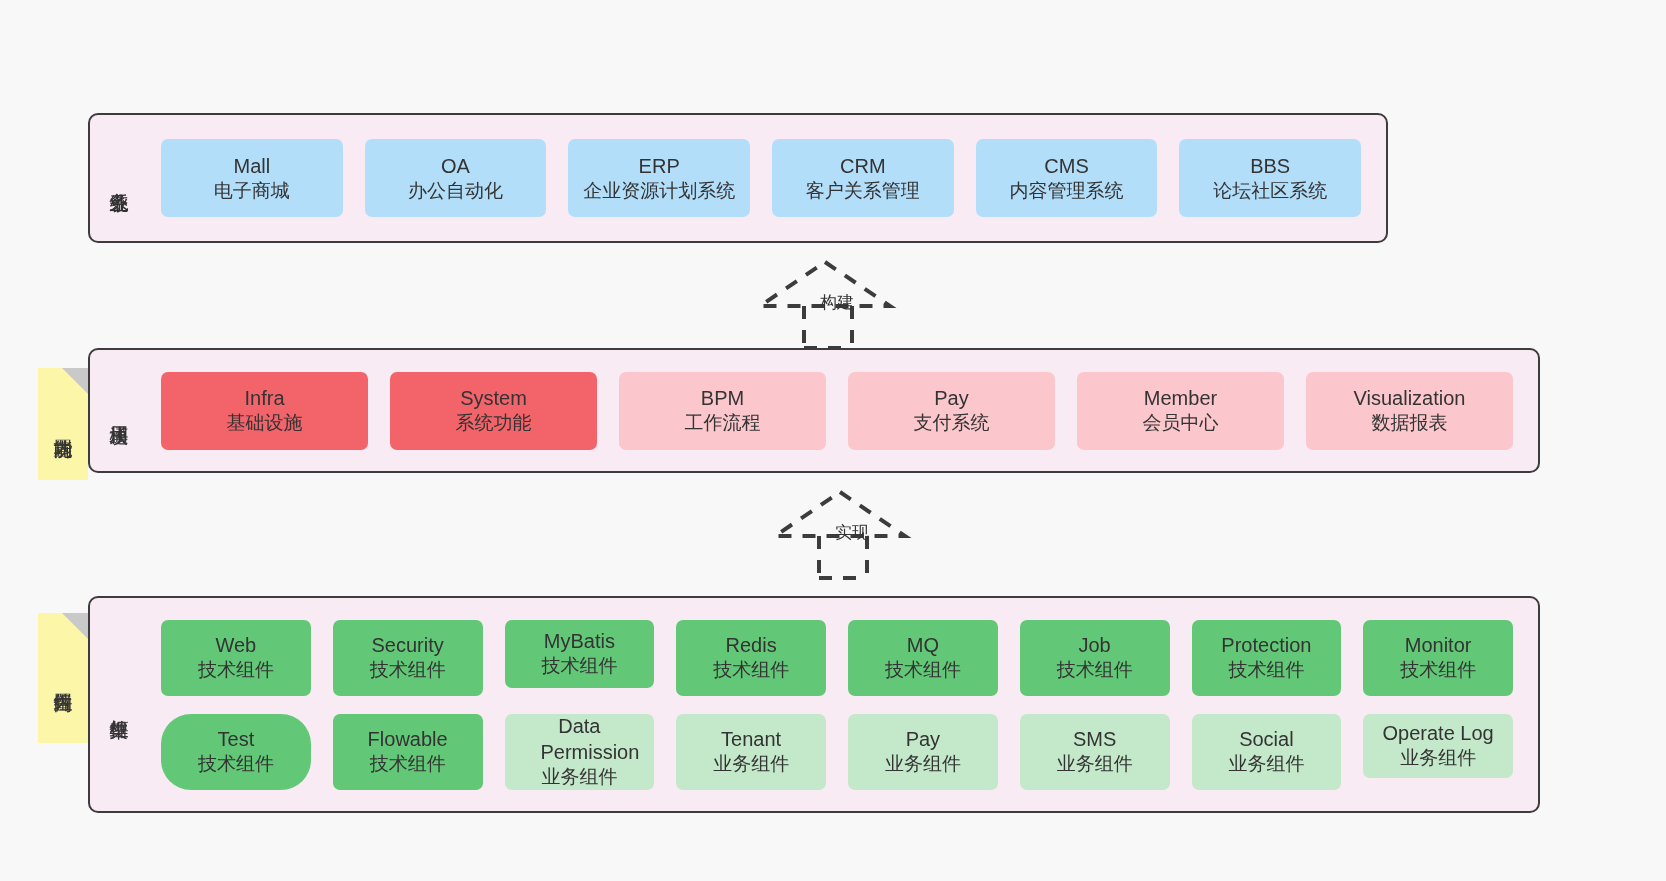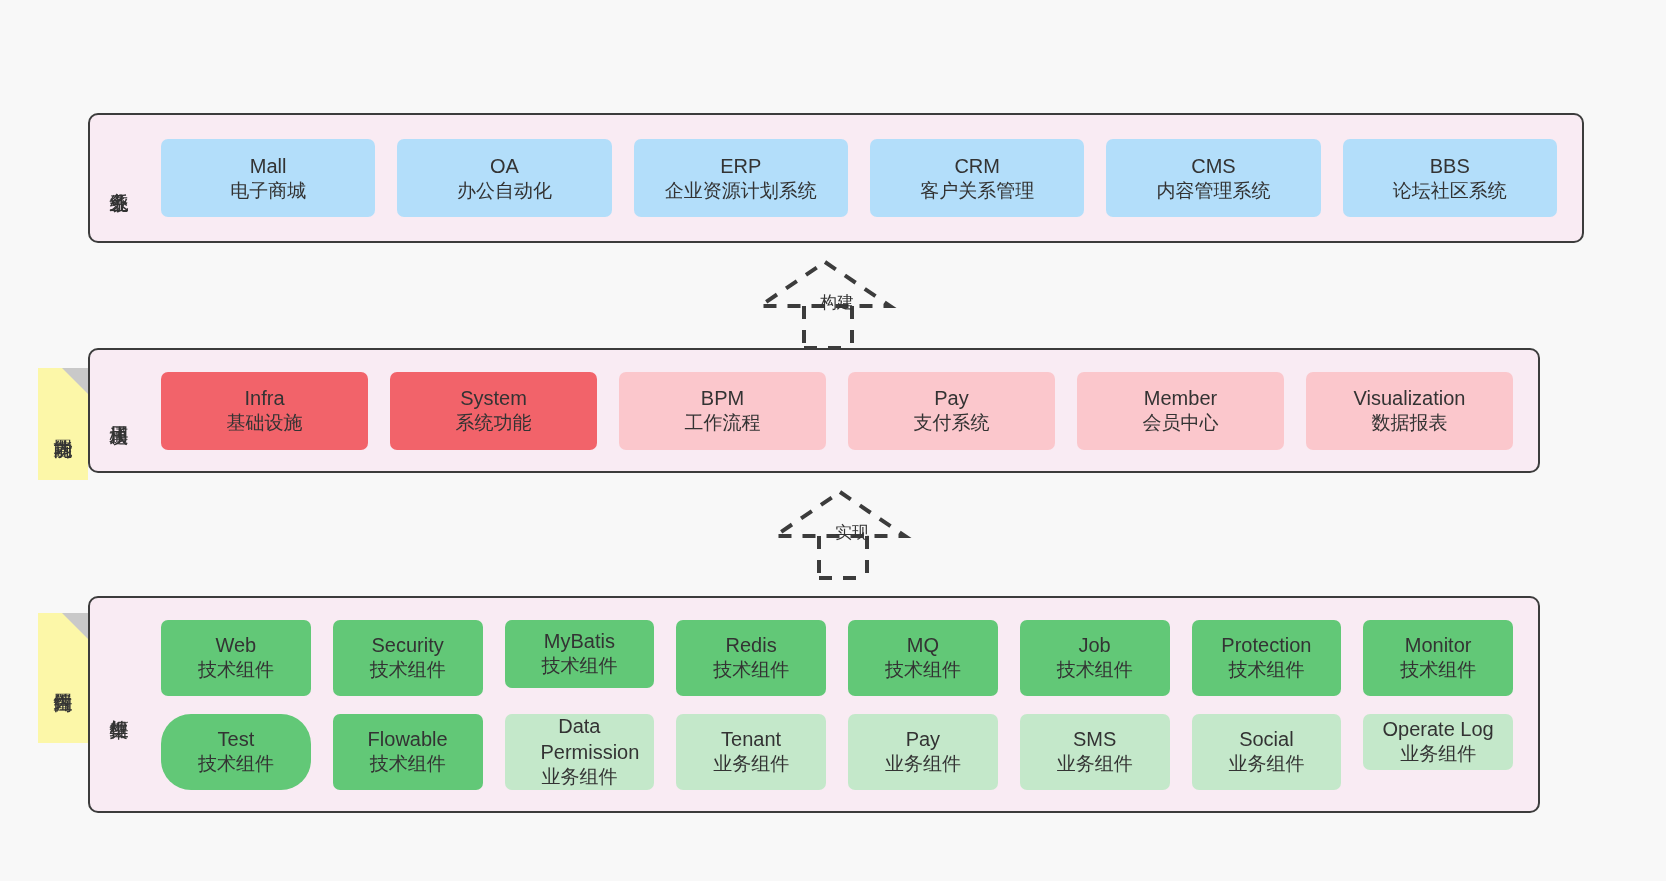--- a/index.html
+++ b/index.html
@@ -116,21 +116,21 @@
     color: #333333;
     background: transparent;
     white-space: nowrap;
   }
 </style>
 </head>
 <body>
 
 <div class="canvas">
 
-  <div class="layer" id="layer-business" style="left:88px; top:113px; width:1496px; height:130px;">
+  <div class="layer" id="layer-business" style="left:88px; top:113px; width:1300px; height:130px;">
     <div class="layer-title">业务系统</div>
     <div class="layer-body">
       <div class="row">
         <div class="cell">
           <div class="box c-blue" style="height:78px;">
             <span class="en">Mall</span>
             <span class="cn">电子商城</span>
           </div>
         </div>
         <div class="cell">
@@ -335,21 +335,21 @@
             <span class="cn">业务组件</span>
           </div>
         </div>
         <div class="cell">
           <div class="box c-lightgreen" style="height:76px;">
             <span class="en">Social</span>
             <span class="cn">业务组件</span>
           </div>
         </div>
         <div class="cell">
-          <div class="box c-lightgreen" style="height:56px;">
+          <div class="box c-lightgreen" style="height:64px;">
             <span class="en">Operate Log</span>
             <span class="cn">业务组件</span>
           </div>
         </div>
       </div>
 
     </div>
   </div>
 
 </div>

